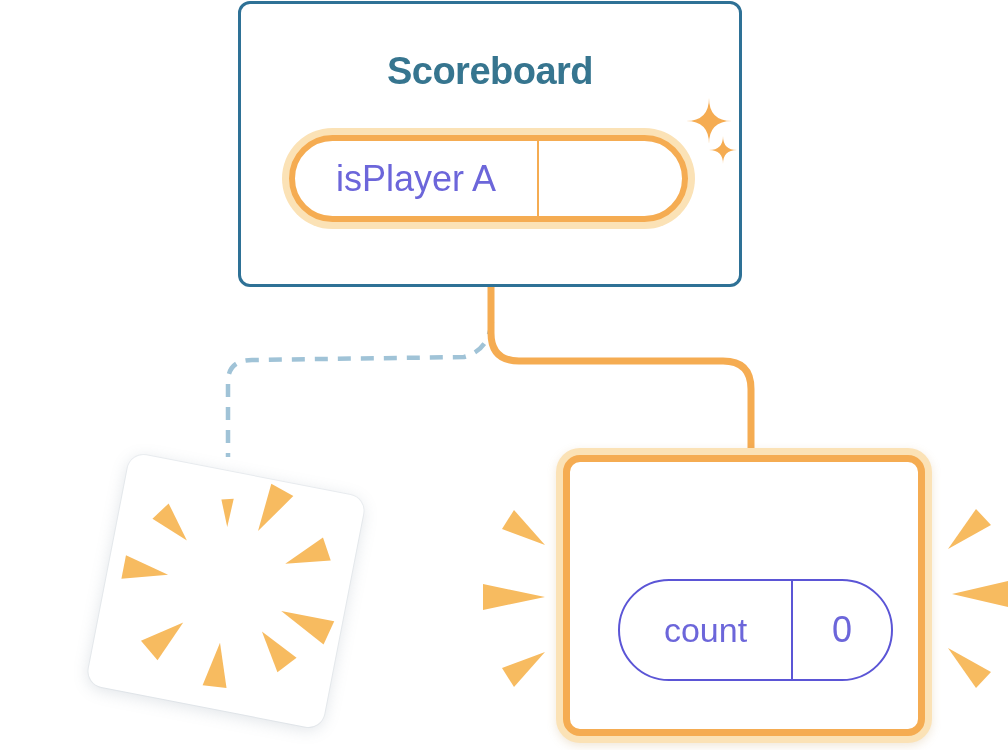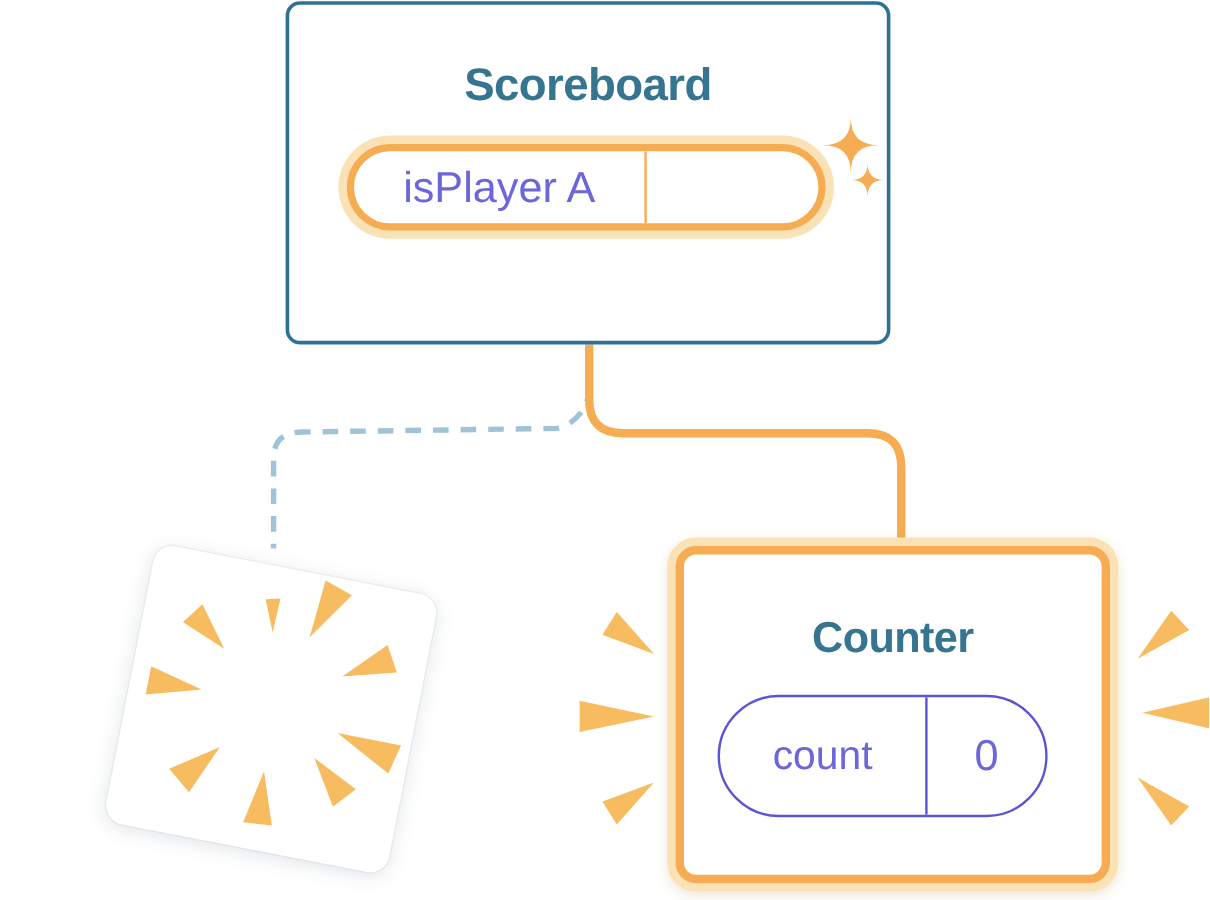--- a/index.html
+++ b/index.html
@@ -34,21 +34,21 @@
   }
   .card-title{
     position:absolute;left:0;top:46px;width:100%;text-align:center;
     font-size:38px;font-weight:700;letter-spacing:-0.5px;color:var(--title-teal);
   }
   .pill{
     position:absolute;display:flex;align-items:stretch;
     background:var(--card-bg);border-radius:999px;box-sizing:border-box;overflow:hidden;
   }
   .pill-orange{
-    left:48px;top:116px;width:399px;height:72px;
+    left:48px;top:131px;width:399px;height:87px;
     border:6px solid var(--accent-orange);
     box-shadow:0 0 0 7px var(--accent-orange-light);
   }
   .pill-key,.pill-value{
     display:flex;align-items:center;justify-content:center;
     color:var(--state-purple);font-size:36px;
   }
   .pill-orange .pill-key{flex:0 0 242px;}
   .pill-orange .pill-value{flex:1;font-weight:700;color:var(--state-purple-bold);}
   .pill-divider{width:2px;}
@@ -72,21 +72,21 @@
     position:absolute;left:556px;top:448px;width:376px;height:295px;
     background:var(--accent-orange-light);border-radius:24px;padding:7px;
     box-sizing:border-box;box-shadow:0 3px 10px rgba(190,150,80,.22);
   }
   .counter-inner{
     position:relative;width:100%;height:100%;box-sizing:border-box;
     border:7px solid var(--accent-orange);border-radius:17px;background:var(--card-bg);
   }
   .counter-title{top:48px;font-size:36px;}
   .pill-purple{
-    left:28px;top:117px;width:275px;height:102px;
+    left:48px;top:117px;width:275px;height:102px;
     border:2px solid var(--state-purple-bold);
   }
   .pill-purple .pill-key{flex:0 0 171px;font-size:34px;}
   .pill-purple .pill-value{flex:1;font-size:36px;}
   .emphasis polygon{fill:var(--burst-orange);}
 </style>
 </head>
 <body>
 
 <div class="canvas">
@@ -117,21 +117,20 @@
       <div class="pill-divider orange-div"></div>
     </div>
     <svg class="sparkles" viewBox="0 0 60 75">
       <path d="M28 4 Q28 27 51 27 Q28 27 28 50 Q28 27 5 27 Q28 27 28 4 Z"></path>
       <path d="M42 42 Q42 56 56 56 Q42 56 42 70 Q42 56 28 56 Q42 56 42 42 Z"></path>
     </svg>
   </div>
 
   <div class="counter-outer">
     <div class="counter-inner">
-      <div class="card-title counter-title">Counter</div>
       <div class="pill pill-purple">
         <div class="pill-key">count</div>
         <div class="pill-divider purple-div"></div>
         <div class="pill-value">0</div>
       </div>
     </div>
   </div>
 
   <svg class="emphasis" width="1008" height="750" viewBox="0 0 1008 750">
     <polygon points="545,545 502,529 514,510"></polygon>

